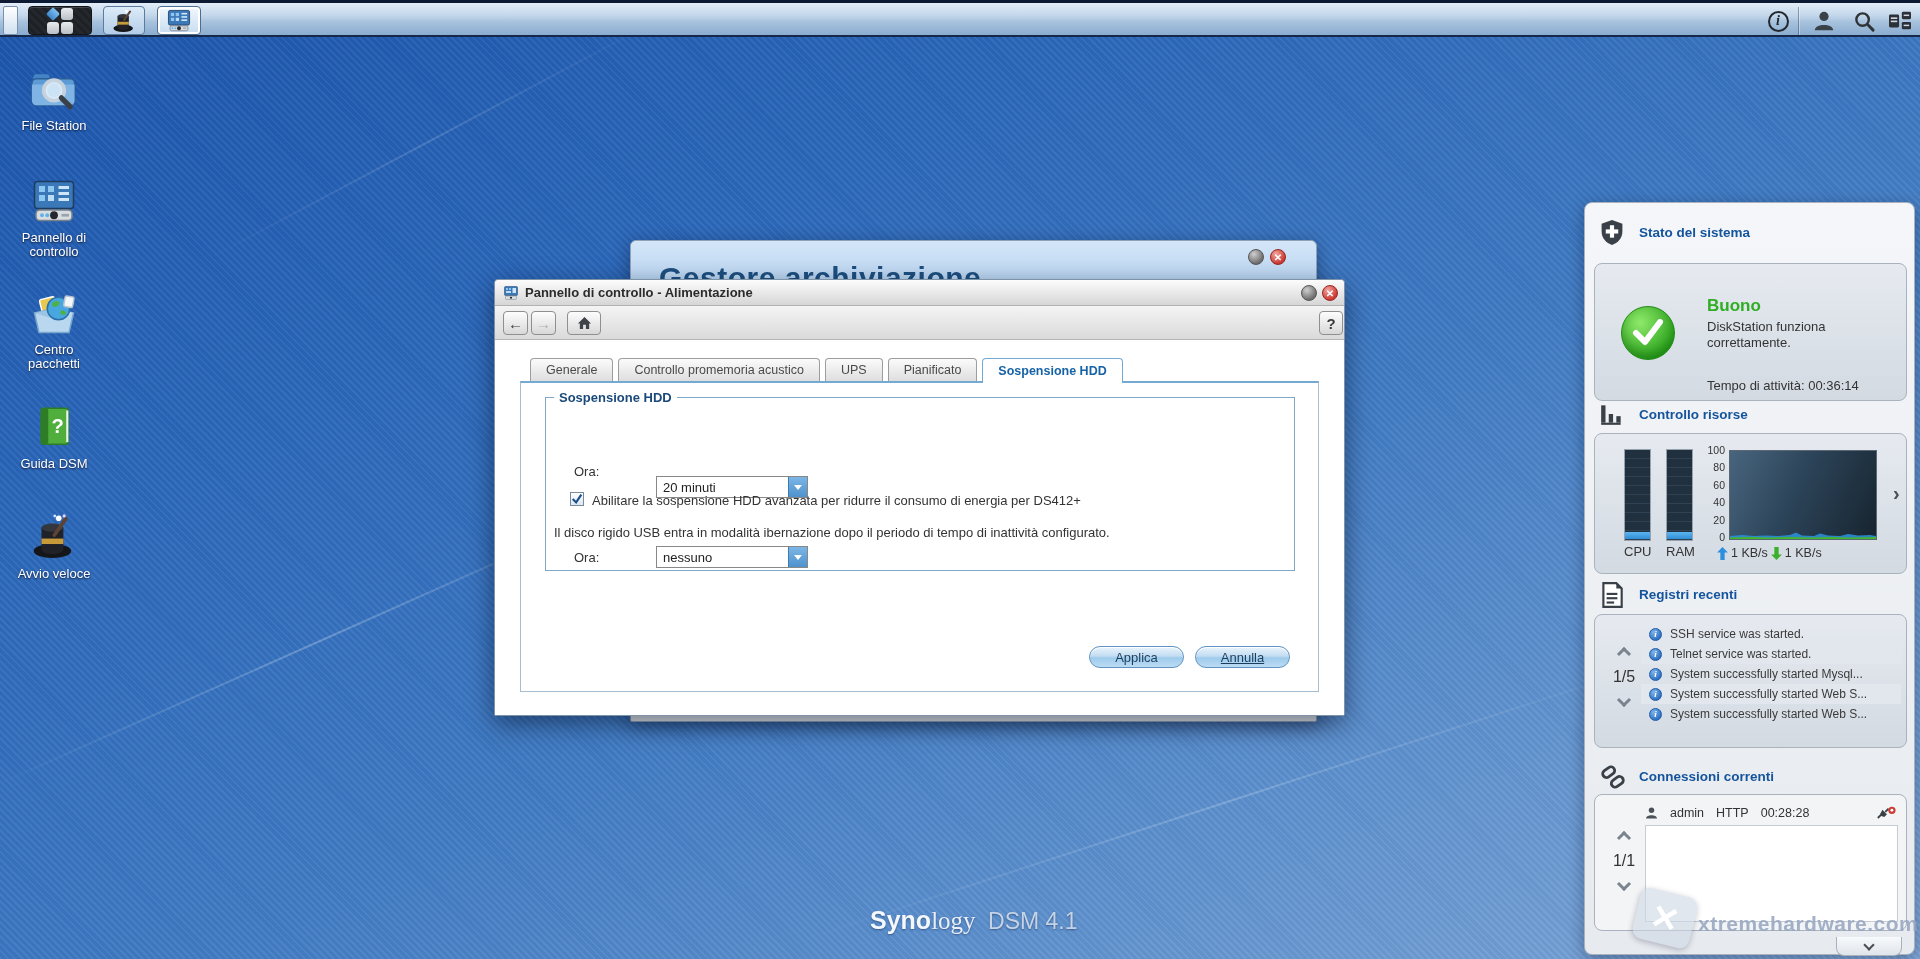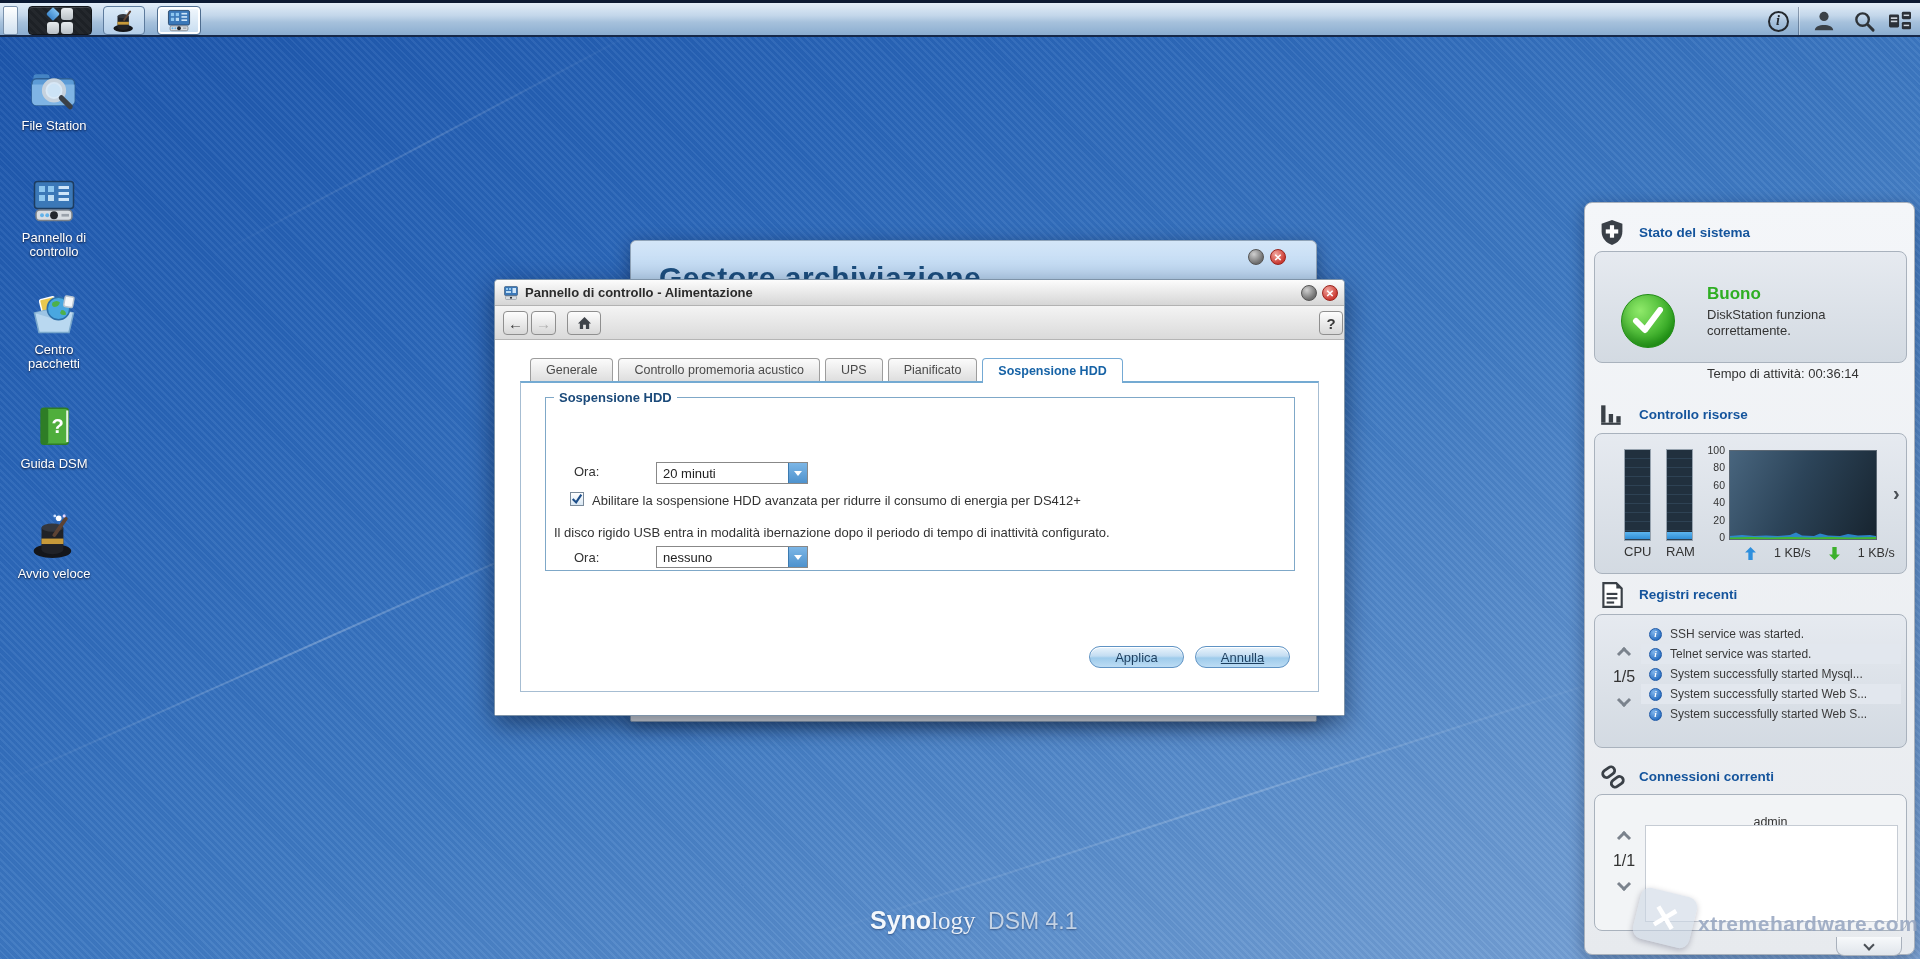--- a/index.html
+++ b/index.html
@@ -102,35 +102,35 @@
 
   .gauge { position:absolute; top:15px; width:27px; height:92px; background:
       repeating-linear-gradient(#21303e 0 8px,#2e4254 8px 9px); border:1px solid #96a2ae; }
   .gauge .fill { position:absolute; left:0; right:0; bottom:1px; height:7px; background:linear-gradient(#5db5ef,#2f8ed6); }
   .gauge-lbl { position:absolute; top:110px; font-size:13px; color:#333; width:27px; text-align:center; }
   .axis { position:absolute; left:98px; top:10px; width:32px; }
   .axis div { height:17.4px; font-size:10.5px; color:#333; text-align:right; }
   .netchart { position:absolute; left:134px; top:16px; width:148px; height:90px;
     background:linear-gradient(115deg,#48657e 0%,#2c4459 45%,#17242f 100%); border:1px solid #5b6773; }
   .netchart svg { position:absolute; left:0; bottom:0; }
-  .net-row { position:absolute; left:150px; top:112px; font-size:12.5px; color:#333; display:flex; align-items:center; gap:18px; }
+  .net-row { position:absolute; left:122px; top:112px; font-size:12.5px; color:#333; display:flex; align-items:center; gap:3px; }
   .res-chevron { position:absolute; left:298px; top:48px; font-size:20px; font-weight:bold; color:#4a4f55; cursor:pointer; }
 
   .pager { position:absolute; left:12px; width:34px; text-align:center; }
   .chev { width:10px; height:10px; display:inline-block; border-left:3px solid #7b838d; border-top:3px solid #7b838d; cursor:pointer; }
   .chev.up { transform:rotate(45deg); } .chev.down { transform:rotate(225deg); }
   .pager .pnum { font-size:16px; color:#333; margin:5px 0; }
   .logrows { position:absolute; left:46px; top:9px; right:5px; }
   .logrow { height:20px; display:flex; align-items:center; gap:8px; padding-left:8px; font-size:12px; color:#3a3a3a; white-space:nowrap; overflow:hidden; }
   .logrow.alt { background:#e2e7ee; }
   .info-dot { width:13px; height:13px; border-radius:50%; flex:0 0 13px;
     background:radial-gradient(circle at 35% 30%,#7fb4ec,#2a6fc0 75%); border:1px solid #1f5aa8;
     color:#fff; font:bold italic 9px "Liberation Serif",serif; display:flex; align-items:center; justify-content:center; }
 
-  .conn-head { position:absolute; left:50px; top:8px; right:10px; height:20px; display:flex; align-items:center; gap:12px; font-size:12.5px; color:#333;flex-direction:column; }
+  .conn-head { position:absolute; left:50px; top:8px; right:10px; height:20px; display:flex; align-items:center; gap:12px; font-size:12.5px; color:#333; }
   .conn-list { position:absolute; left:50px; top:30px; right:8px; bottom:8px; background:#fff; border:1px solid #c6ccd4; }
   .collapse-tab { position:absolute; right:12px; top:734px; width:66px; height:19px;
     background:linear-gradient(#f7f9fb,#e0e5eb); border:1px solid #a9b1bc; border-top:none; border-radius:0 0 8px 8px;
     display:flex; align-items:center; justify-content:center; cursor:pointer; }
   .collapse-tab .chev { border-color:#4a4f55; width:8px; height:8px; border-width:2.5px; margin-top:-3px; }
 
   
   .syno-logo { position:absolute; left:870px; top:906px; z-index:2; text-shadow:0 1px 2px rgba(20,40,80,.5); }
   .syno-logo .p1 { font-size:25px; font-weight:bold; color:#f4f8fc; }
   .syno-logo .p2 { font-size:25px; color:#e9eff7; font-family:"Liberation Serif",serif; }
@@ -332,21 +332,21 @@
     <div class="tab">Generale</div>
     <div class="tab">Controllo promemoria acustico</div>
     <div class="tab">UPS</div>
     <div class="tab">Pianificato</div>
     <div class="tab active">Sospensione HDD</div>
   </div>
   <div class="content-box">
     <div class="fset">
       <div class="fset-legend">Sospensione HDD</div>
       <div class="flabel" style="left:28px; top:66px;">Ora:</div>
-      <div class="select" style="left:110px; top:64px;">
+      <div class="select" style="left:110px; top:78px;">
         <span class="val">20 minuti</span>
         <span class="sbtn"></span>
       </div>
       <div class="checkbox" style="left:24px; top:94px;">
         <svg width="12" height="12" viewBox="0 0 14 14">
           <path d="M2 7 L6 11 L12 2" fill="none" stroke="#1d4e89" stroke-width="2.5"></path>
         </svg>
       </div>
       <div class="flabel" style="left:46px; top:95px;">Abilitare la sospensione HDD avanzata per ridurre il consumo di energia per DS412+</div>
       <div class="ftext" style="top:127px">Il disco rigido USB entra in modalità ibernazione dopo il periodo di tempo di inattività configurato.</div>
@@ -366,21 +366,21 @@
   <div class="wg-head" style="top:16px">
     <span class="wg-icon">
       <svg width="26" height="27" viewBox="0 0 24 26">
         <path d="M12 1 L22 4.5 V12 C22 19 17.5 22.8 12 25 C6.5 22.8 2 19 2 12 V4.5 Z" fill="#3a4047"></path>
         <rect x="10" y="6" width="4" height="12" fill="#fff"></rect>
           <rect x="6" y="10" width="12" height="4" fill="#fff"></rect>
       </svg>
     </span>
     <span class="wg-title">Stato del sistema</span>
   </div>
-  <div class="card" style="top:48px; height:112px;">
+  <div class="card" style="top:60px; height:138px;">
     <div class="status-circle">
       <svg width="32" height="28" viewBox="0 0 32 28">
           <path d="M4 14 L13 23 L28 3" fill="none" stroke="#fff" stroke-width="6" stroke-linecap="round" stroke-linejoin="round"></path>
         </svg>
     </div>
     <div class="stxt-good">Buono</div>
     <div class="stxt-desc">DiskStation funziona correttamente.</div>
     <div class="stxt-up">Tempo di attività: 00:36:14</div>
   </div>
 

